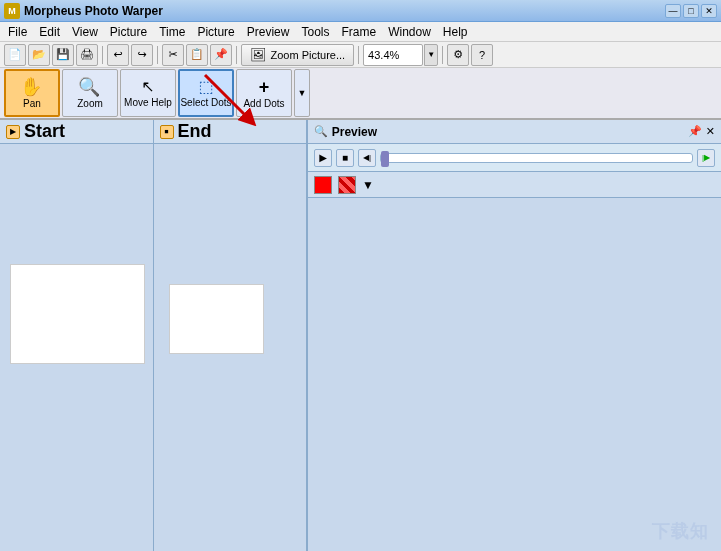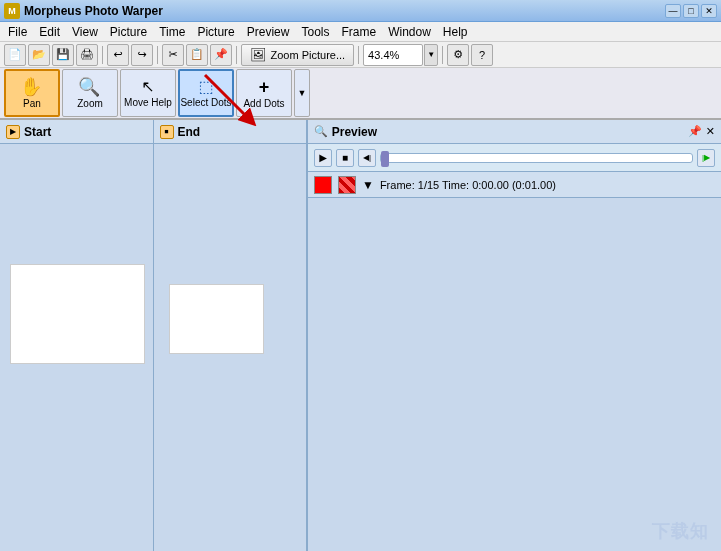--- a/index.html
+++ b/index.html
@@ -195,21 +195,21 @@
     }
     .panel-header-icon {
       width: 14px; height: 14px;
       background: #ffd080;
       border: 1px solid #c08000;
       border-radius: 2px;
       font-size: 8px;
       display: flex; align-items: center; justify-content: center;
     }
     .panel-header-label {
-      font-size: 12px;
+      font-size: 18px;
       font-weight: bold;
     }
     .panel-content {
       flex: 1;
       position: relative;
       overflow: hidden;
     }
     .panel-image-placeholder {
       position: absolute;
       background: white;
@@ -459,19 +459,18 @@
       <div class="progress-track">
         <div class="progress-thumb"></div>
       </div>
       <div class="ctrl-btn" style="font-size:8px; color:#00aa00;">|▶</div>
     </div>
 
     <div class="preview-info-row">
       <div class="color-box"></div>
       <div class="color-pattern"></div>
       <span style="cursor:pointer;">▼</span>
-      <span class="frame-info">Frame: 1/15 Time: 0:00.00 (0:01.00)</span>
     </div>
     <div class="preview-content"></div>
   </div>
 
   <div class="watermark">下载知</div>
 </div>
 
 </body></html>

